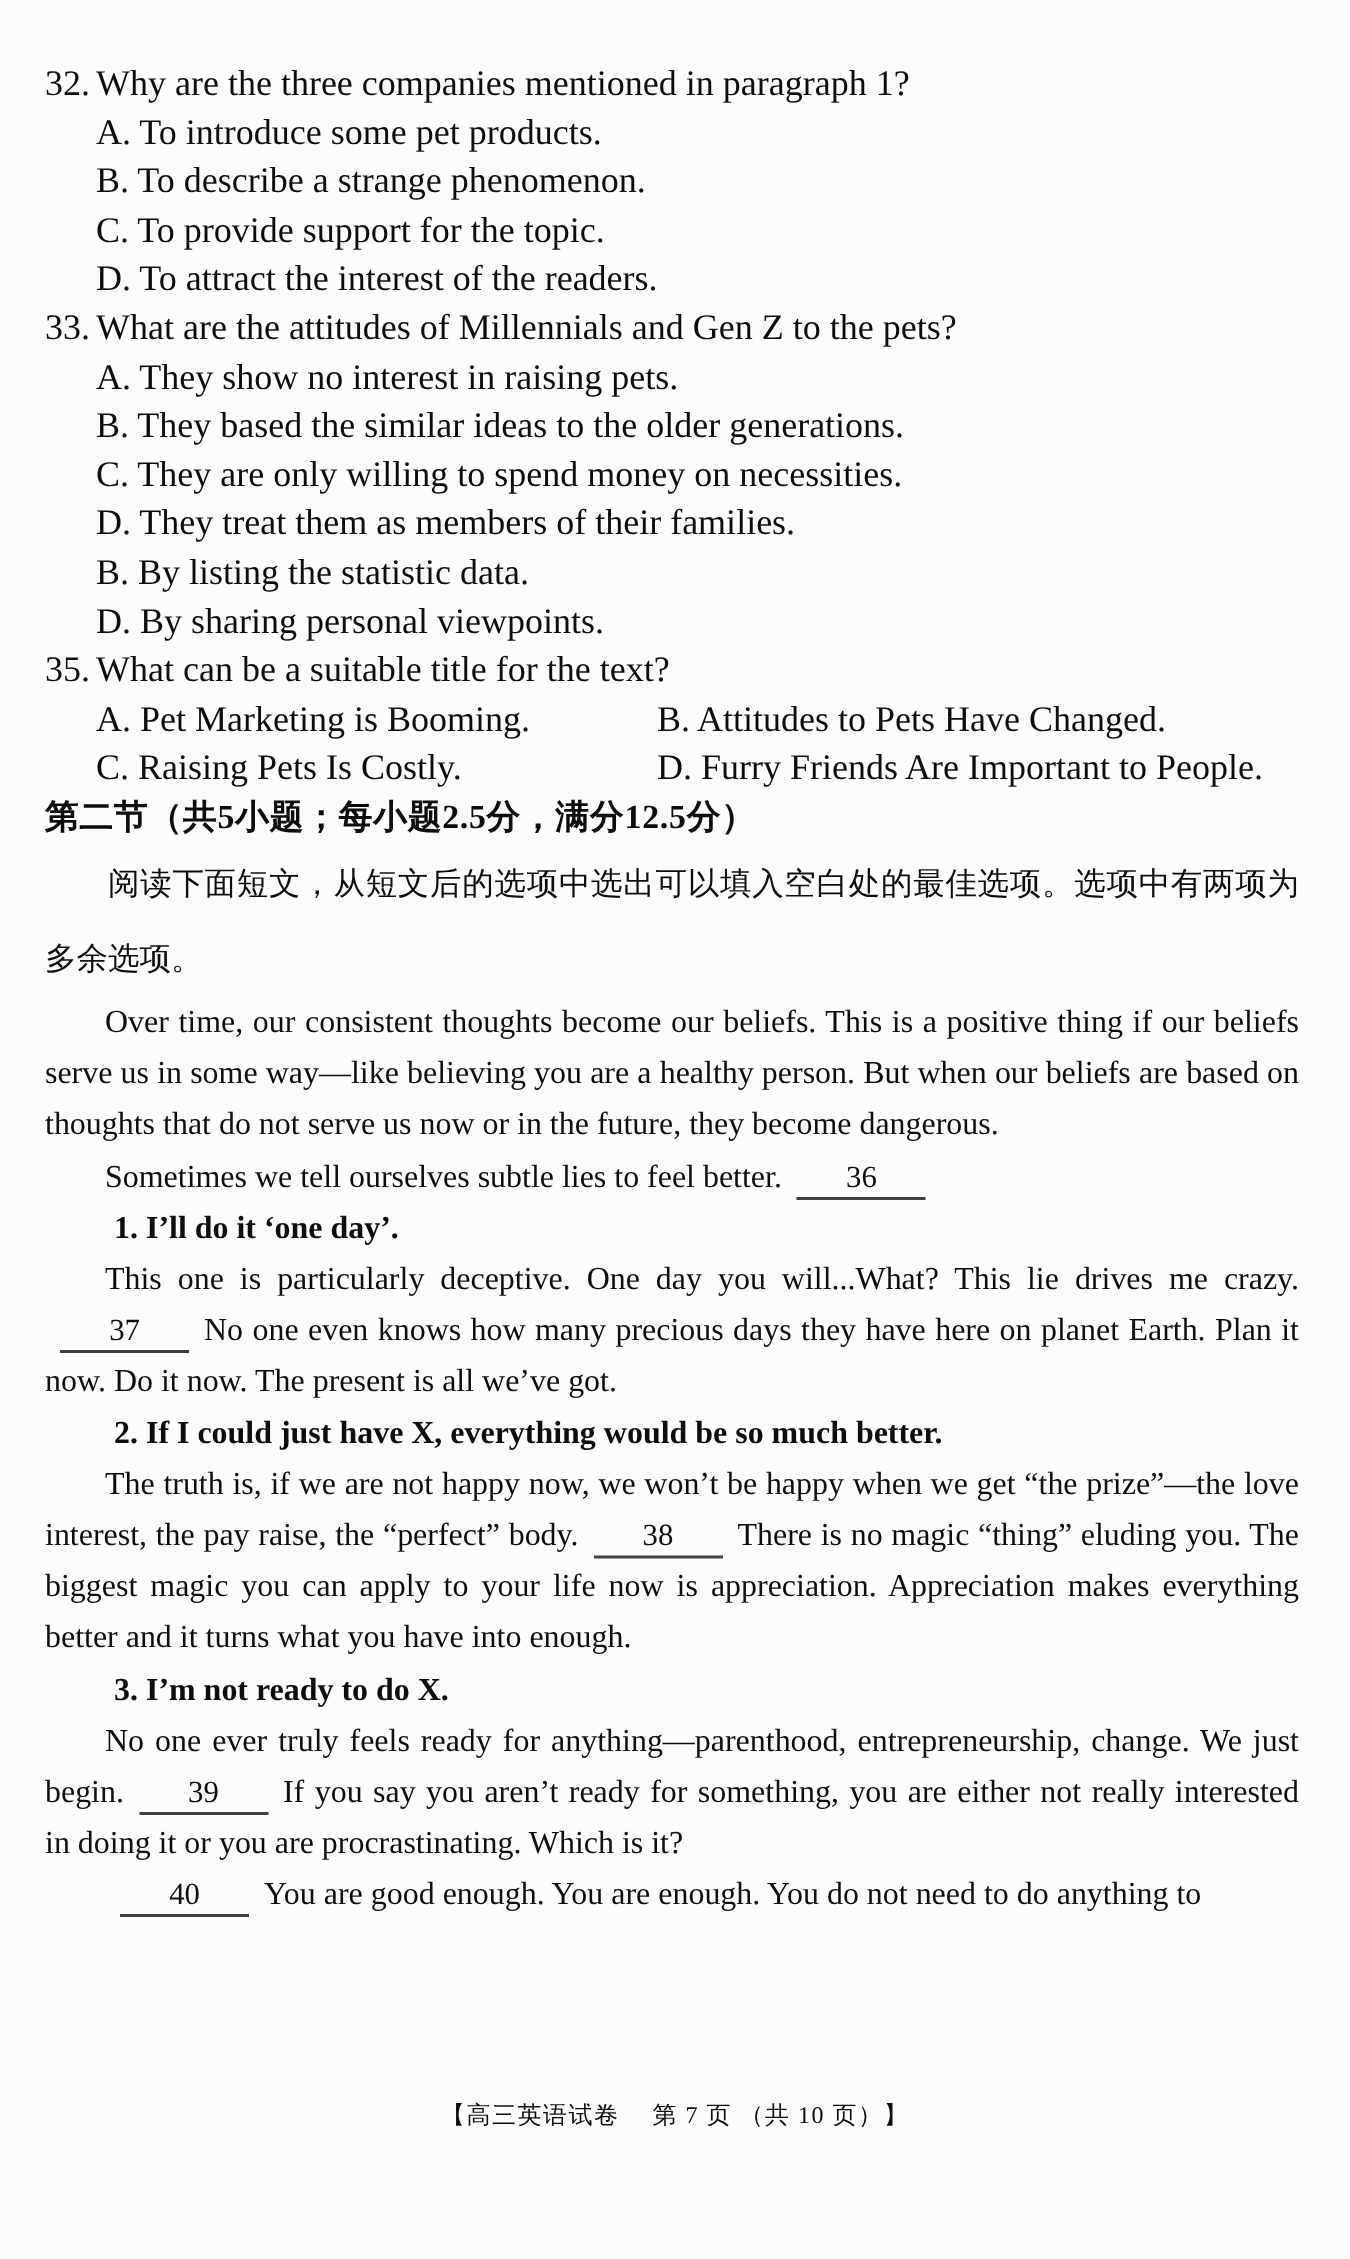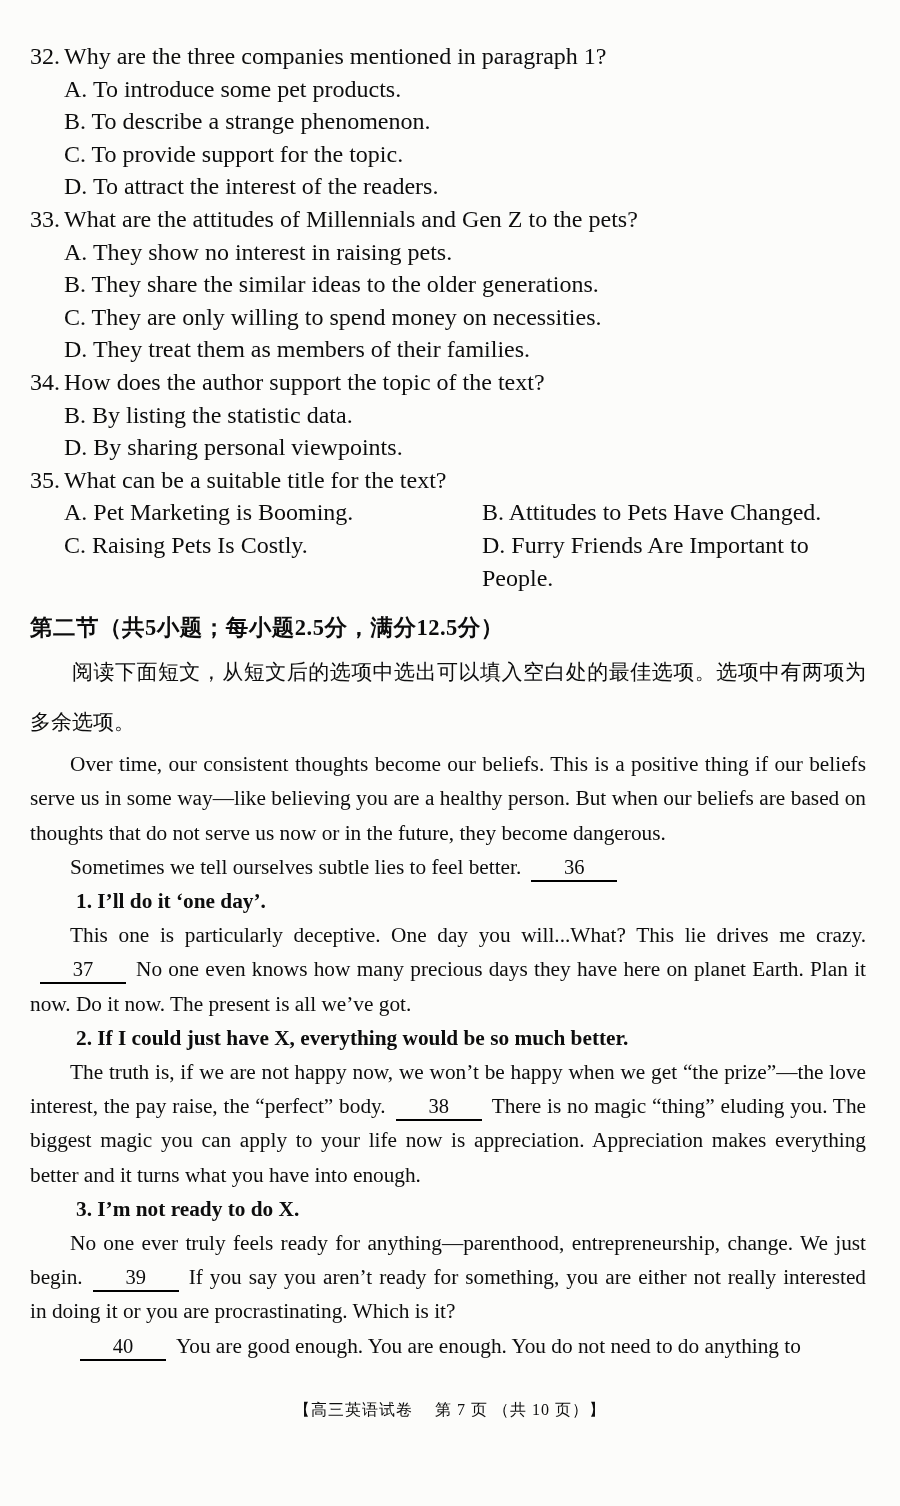--- a/index.html
+++ b/index.html
@@ -14,43 +14,43 @@
   .page{
     padding:40px 34px 0 30px;
   }
   
   .q{font-size:24px;line-height:32.6px;}
   .q-stem{white-space:nowrap;}
   .q-num{display:inline-block;min-width:34px;}
   .q-opt{padding-left:34px;white-space:nowrap;}
   .opt-row{display:flex;padding-left:34px;}
   .opt-cell-l{width:374px;flex:0 0 374px;}
-  .opt-cell-r{flex:1;margin-left:44px;}
+  .opt-cell-r{flex:1;}
   
   .sec-heading{
     font-size:22.5px;font-weight:bold;line-height:30px;
-    margin-top:19px;letter-spacing:.5px;
+    margin-top:1px;letter-spacing:.5px;
   }
   .instructions{
     font-size:21px;line-height:50px;
     text-indent:42px;margin-top:4px;
     text-align:justify;
   }
   .passage p{
     margin:0;font-size:21.3px;line-height:34.2px;
     text-align:justify;
   }
   .indent{text-indent:40px;}
   .sub-head{
     margin:0;font-size:21.3px;line-height:34.2px;
     font-weight:bold;padding-left:46px;
   }
   .blank{
     display:inline-block;min-width:74px;
-    border-bottom:2px solid #000000;
+    border-bottom:2px solid #404040;
     text-align:center;padding:0 6px 1px 6px;margin:0 10px;
     font-size:20.5px;line-height:24px;text-indent:0;
   }
   
   .footer{
     position:absolute;left:0;right:0;top:1400px;
     text-align:center;font-size:16px;letter-spacing:1px;
   }
 </style>
 </head>
@@ -62,27 +62,26 @@
     <div class="q-stem"><span class="q-num">32.</span><span>Why are the three companies mentioned in paragraph 1?</span></div>
     <div class="q-opt">A. To introduce some pet products.</div>
     <div class="q-opt">B. To describe a strange phenomenon.</div>
     <div class="q-opt">C. To provide support for the topic.</div>
     <div class="q-opt">D. To attract the interest of the readers.</div>
   </div>
 
   <div class="q">
     <div class="q-stem"><span class="q-num">33.</span><span>What are the attitudes of Millennials and Gen Z to the pets?</span></div>
     <div class="q-opt">A. They show no interest in raising pets.</div>
-    <div class="q-opt">B. They share the similar ideas to the older generations.</div>
+    <div class="q-opt">B. They based the similar ideas to the older generations.</div>
     <div class="q-opt">C. They are only willing to spend money on necessities.</div>
     <div class="q-opt">D. They treat them as members of their families.</div>
   </div>
 
   <div class="q">
-    <div class="q-stem"><span class="q-num">34.</span><span>How does the author support the topic of the text?</span></div>
     <div class="q-opt">B. By listing the statistic data.</div>
     <div class="q-opt">D. By sharing personal viewpoints.</div>
   </div>
 
   <div class="q">
     <div class="q-stem"><span class="q-num">35.</span><span>What can be a suitable title for the text?</span></div>
     <div class="opt-row">
       <div class="opt-cell-l">A. Pet Marketing is Booming.</div>
       <div class="opt-cell-r">B. Attitudes to Pets Have Changed.</div>
     </div>

